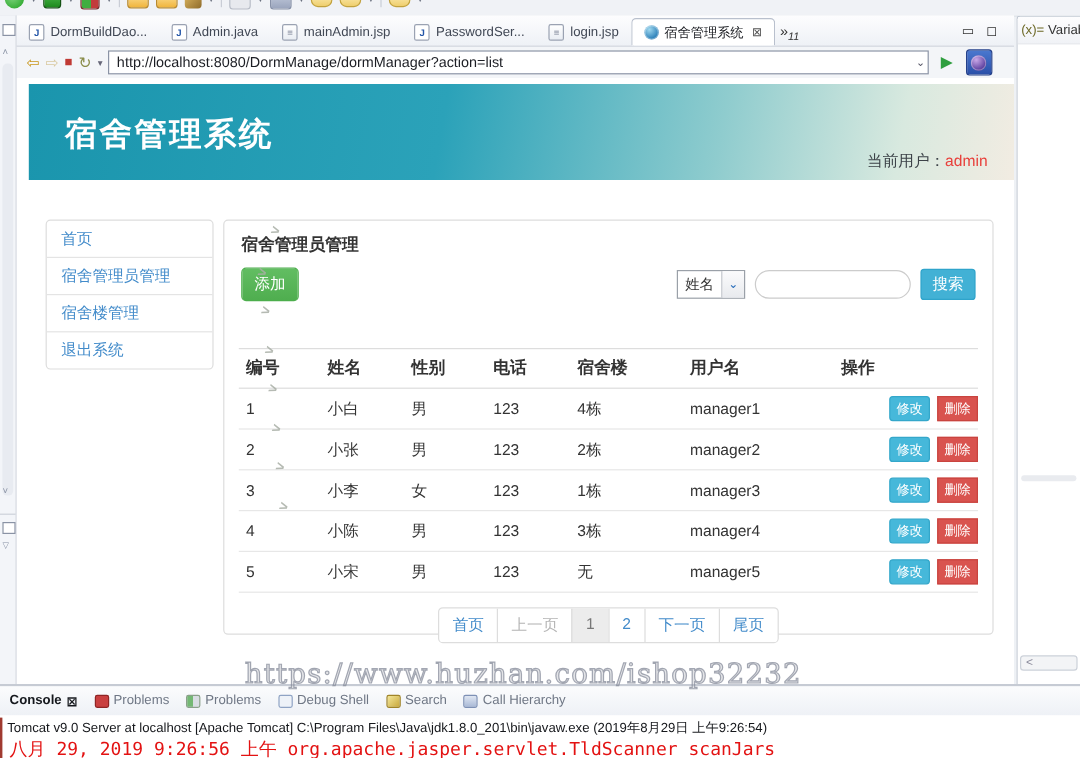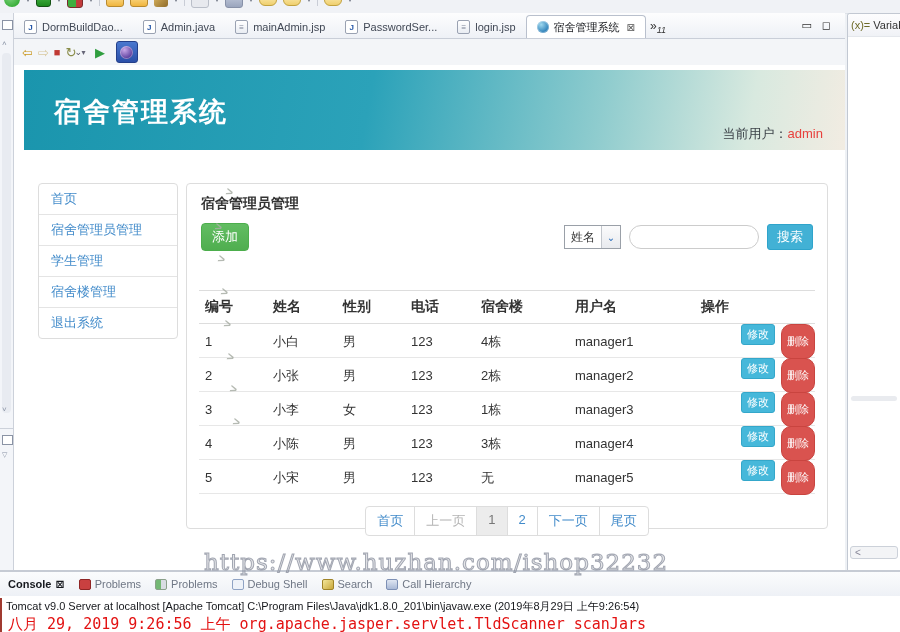--- a/index.html
+++ b/index.html
@@ -76,21 +76,21 @@
   .pill-input{width:108px;height:22px;border:1px solid #ccc;border-radius:12px;padding:0 10px;font-size:12px;}
   .btn-search{width:46px;height:26px;background:#42b1d5;border:1px solid #2fa4cb;border-radius:3px;color:#fff;font-size:13px;}
 
   .grid{margin:6px 12px 0;}
   .grow{display:grid;grid-template-columns:68px 70px 68px 70px 94px 126px 1fr;align-items:center;}
   .ghead{border-top:1px solid #ddd;border-bottom:1px solid #ddd;height:32px;font-size:14px;font-weight:bold;color:#333;margin-top:33px;}
   .gdata{height:33px;border-bottom:1px solid #e7e7e7;font-size:13px;color:#333;}
   .gcell{padding-left:6px;}
   .ops{display:flex;gap:6px;padding-left:6px;justify-content:flex-end;}
   .btn-edit{min-width:30px;height:21px;background:#46b8da;border:1px solid #34a7ca;border-radius:3px;color:#fff;font-size:11px;padding:0 5px;}
-  .btn-del{min-width:30px;height:35px;background:#d9534f;border:1px solid #c9443f;border-radius:10px;color:#fff;font-size:11px;padding:0 5px;}
+  .btn-del{min-width:30px;height:21px;background:#d9534f;border:1px solid #c9443f;border-radius:0;color:#fff;font-size:11px;padding:0 5px;}
 
   .pager{display:flex;justify-content:center;margin-top:12px;}
   .pager-inner{display:inline-flex;border:1px solid #ddd;border-radius:4px;overflow:hidden;background:#fff;}
   .pg{padding:5px 11px;font-size:13px;color:#428bca;border-left:1px solid #ddd;cursor:pointer;}
   .pg:first-child{border-left:none;}
   .pg.disabled{color:#b5b5b5;}
   .pg.current{background:#ececec;color:#777;}
 
   
   .cursor-trail span{position:absolute;font-size:12px;font-weight:bold;color:#a9afa6;transform:rotate(18deg);opacity:.85;}
@@ -198,39 +198,39 @@
         <span>◻</span>
       </div>
     </div>
 
     <div class="urlbar">
       <span class="navico nav-back">⇦</span>
       <span class="navico nav-fwd">⇨</span>
       <span class="navico nav-stop">■</span>
       <span class="navico nav-refresh">↻</span>
       <span class="nav-dd">▾</span>
+      <input class="urlinput" type="text" value="http://localhost:8080/DormManage/dormManager?action=list" style="">
       <span class="url-chevron">⌄</span>
       <span class="go-btn">▶</span>
       <span class="browser-btn">
           <span class="globe"></span>
         </span>
     </div>
 
     <div class="viewport">
       <div class="banner">
         <div class="banner-title">宿舍管理系统</div>
         <div class="banner-user">
           <span>当前用户：</span><span class="uname">admin</span>
         </div>
       </div>
 
       <div class="menu">
         <div class="menu-item">首页</div>
         <div class="menu-item">宿舍管理员管理</div>
-        <div class="menu-item">学生管理</div>
         <div class="menu-item">宿舍楼管理</div>
         <div class="menu-item">退出系统</div>
       </div>
 
       <div class="panel">
         <div class="panel-title">宿舍管理员管理</div>
 
         <div class="controls">
           <button class="btn-add">添加</button>
           <div class="searchgroup">

